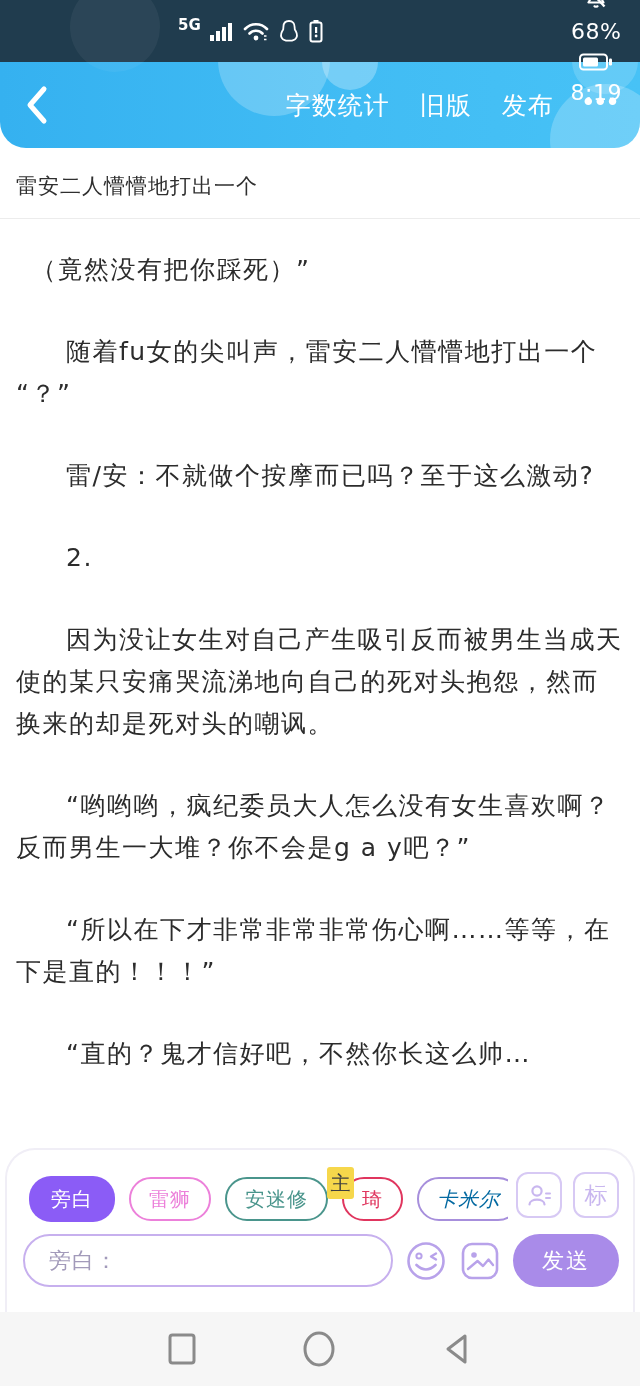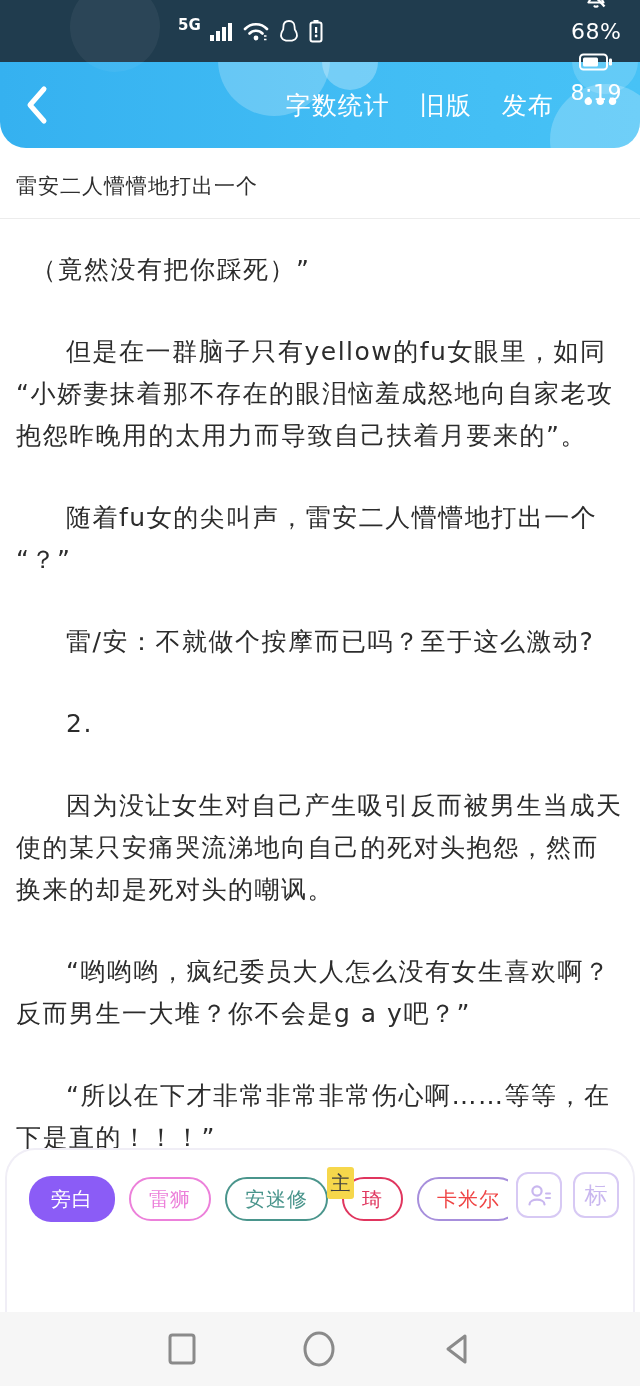--- a/index.html
+++ b/index.html
@@ -171,21 +171,20 @@
       <button class="hdr-item">发布</button>
       <button class="hdr-more">•••</button>
     </div>
   </div>
 
   <div class="content">
     <div class="doc-title">雷安二人懵懵地打出一个</div>
     <div class="title-divider"></div>
     <div class="story">
       <p class="first">（竟然没有把你踩死）”</p>
-      <p>但是在一群脑子只有yellow的fu女眼里，如同“小娇妻抹着那不存在的眼泪恼羞成怒地向自家老攻抱怨昨晚用的太用力而导致自己扶着月要来的”。</p>
       <p>随着fu女的尖叫声，雷安二人懵懵地打出一个“？”</p>
       <p>雷/安：不就做个按摩而已吗？至于这么激动?</p>
       <p>2.</p>
       <p>因为没让女生对自己产生吸引反而被男生当成天使的某只安痛哭流涕地向自己的死对头抱怨，然而换来的却是死对头的嘲讽。</p>
       <p>“哟哟哟，疯纪委员大人怎么没有女生喜欢啊？反而男生一大堆？你不会是g a y吧？”</p>
       <p>“所以在下才非常非常非常伤心啊……等等，在下是直的！！！”</p>
       <p>“直的？鬼才信好吧，不然你长这么帅…</p>
     </div>
   </div>
 
@@ -199,35 +198,54 @@
           <button class="chip" style="border-color: rgb(236, 128, 218); color: rgb(236, 128, 218);">雷狮</button>
         </div>
         <div class="chip-wrap">
           <button class="chip" style="border-color: rgb(74, 149, 140); color: rgb(74, 149, 140);">安迷修</button>
         </div>
         <div class="chip-wrap">
           <span class="chip-badge" style="background-color: rgb(246, 215, 75);">主</span>
           <button class="chip" style="border-color: rgb(224, 53, 94); color: rgb(224, 53, 94);">琦</button>
         </div>
         <div class="chip-wrap">
-          <button class="chip" style="border-color: rgb(167, 143, 220); color: #ef4444;">卡米尔</button>
+          <button class="chip" style="border-color: rgb(167, 143, 220); color: #0369a1; font-style: italic;">卡米尔</button>
         </div>
 
       </div>
       <div class="chip-actions">
         <button class="icon-btn">
           <svg width="28" height="28" viewBox="0 0 28 28">
             <circle cx="12" cy="10" r="4.6" stroke="#c9b7ef" stroke-width="2.2" fill="none"></circle>
             <path d="M4.5 23.5 C4.5 17 19.5 17 19.5 23.5" stroke="#c9b7ef" stroke-width="2.2" fill="none" stroke-linecap="round"></path>
             <path d="M21 12.5 h4 M21 17 h4" stroke="#c9b7ef" stroke-width="2" stroke-linecap="round"></path>
           </svg>
         </button>
         <button class="icon-btn">标</button>
       </div>
     </div>
+    <div class="input-row">
+      <input class="composer-input" type="text" placeholder="旁白：" style="">
+      <button class="round-icon-btn">
+        <svg width="42" height="42" viewBox="0 0 42 42">
+          <circle cx="21" cy="21" r="17.5" stroke="#b8a2ea" stroke-width="2.6" fill="none"></circle>
+          <circle cx="14" cy="16" r="2.6" stroke="#b8a2ea" stroke-width="2" fill="none"></circle>
+          <path d="M31 13.5 l-5 3 l5 3" stroke="#b8a2ea" stroke-width="2.4" fill="none" stroke-linecap="round" stroke-linejoin="round"></path>
+          <path d="M11.5 25 Q21 34 30.5 25" stroke="#b8a2ea" stroke-width="2.6" fill="none" stroke-linecap="round"></path>
+        </svg>
+      </button>
+      <button class="round-icon-btn">
+        <svg width="42" height="42" viewBox="0 0 42 42">
+          <rect x="4" y="4" width="34" height="34" rx="9" stroke="#b8a2ea" stroke-width="2.6" fill="none"></rect>
+          <circle cx="15" cy="15" r="2.8" fill="#b8a2ea"></circle>
+          <path d="M9 29 l9.5-8 l5.5 5 l5.5-6.5 l4.5 5.5" stroke="#b8a2ea" stroke-width="2.4" fill="none" stroke-linecap="round" stroke-linejoin="round"></path>
+        </svg>
+      </button>
+      <button class="send-btn" style="background-color: rgb(169, 139, 233);">发送</button>
+    </div>
   </div>
 
   <div class="navbar">
     <button class="nav-btn">
       <svg width="30" height="34" viewBox="0 0 30 34">
         <rect x="3" y="3" width="24" height="28" rx="2.5" stroke="#8a8a8a" stroke-width="3" fill="none"></rect>
       </svg>
     </button>
     <button class="nav-btn">
       <svg width="36" height="38" viewBox="0 0 36 38">

